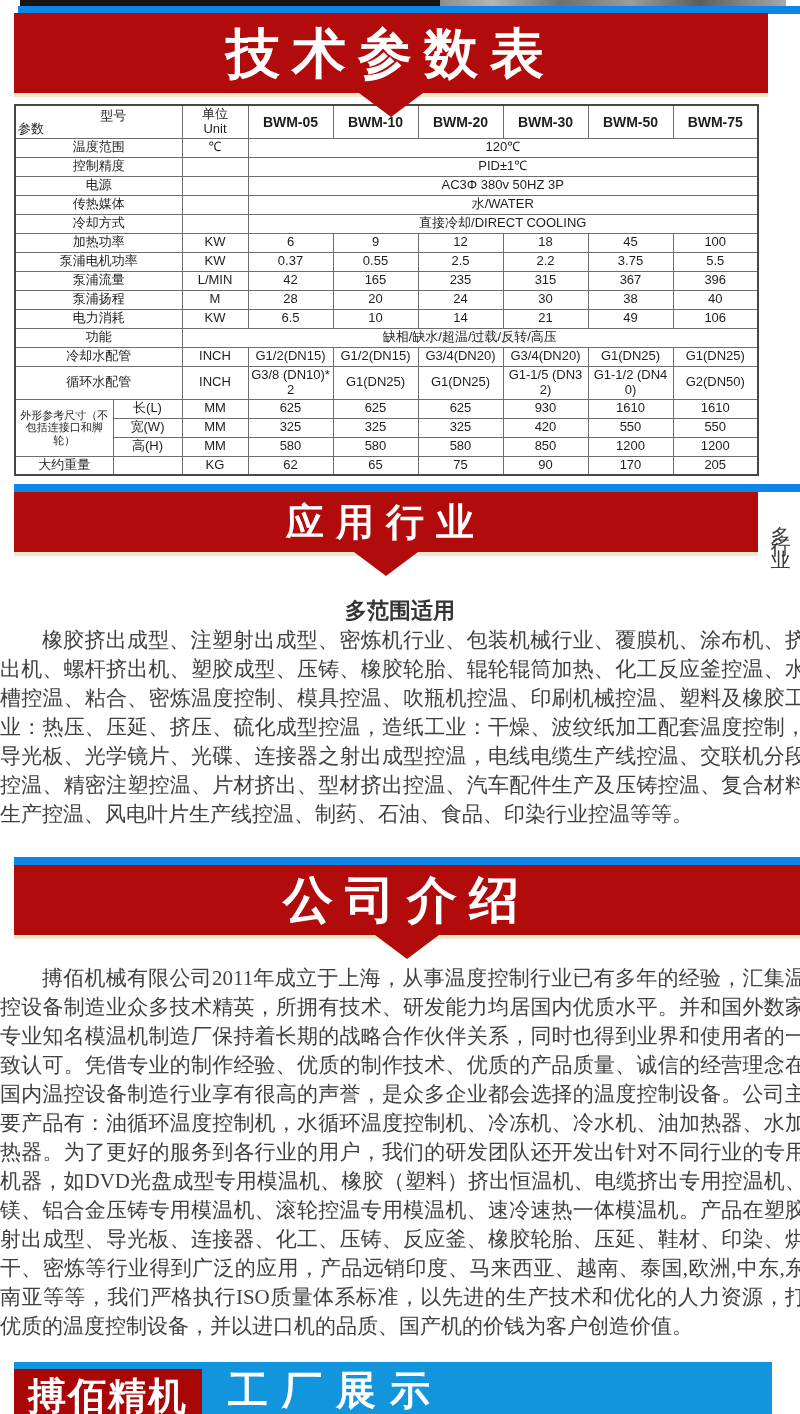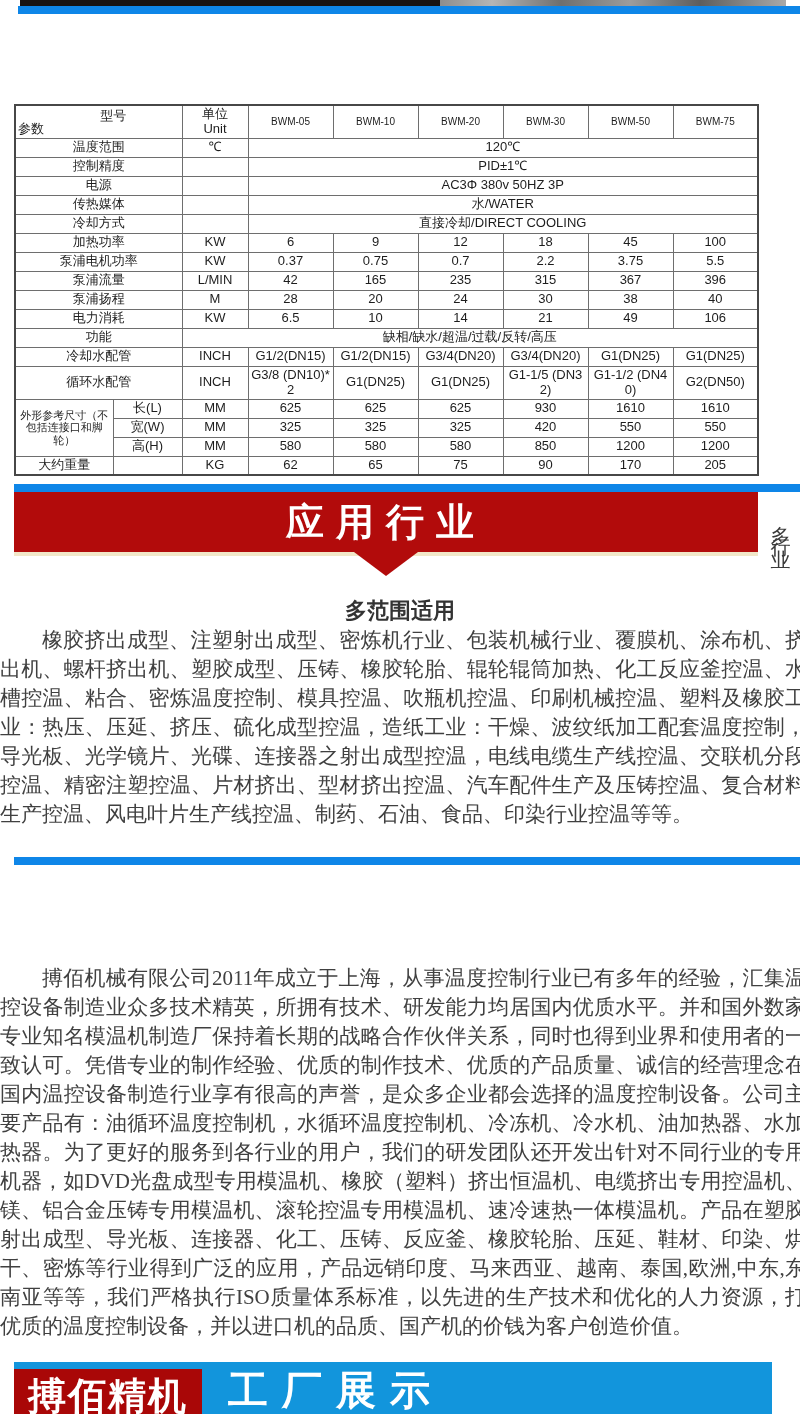--- a/index.html
+++ b/index.html
@@ -31,21 +31,21 @@
   table.spec { border-collapse:collapse; width:100%; table-layout:fixed; font-size:13px; color:#1d1d1d;
                border:2px solid #474747; }
   table.spec td { border:1px solid #6e6e6e; text-align:center; padding:1px 2px; line-height:1.15;
                   overflow:hidden; word-break:break-all; }
   table.spec tr { height:19px; }
   tr.hdr { height:38px; }
   tr.circ { height:36px; }
   td.corner { position:relative; }
   .corner-top { position:absolute; top:3px; left:15px; right:0; text-align:center; padding-left:14px; }
   .corner-bottom { position:absolute; bottom:1px; left:2px; }
-  td.model { font-weight:normal; font-size:10px; }
+  td.model { font-weight:bold; font-size:14px; }
   td.func-val { text-align:left; padding-left:3px; }
   td.dims-label { font-size:11px; line-height:1.25; }
 
   
   .note { position:absolute; left:14px; top:464px; width:780px; font-family:"Liberation Serif",serif;
           font-size:20px; color:#111; white-space:nowrap; }
 
   
   .side-vert { position:absolute; left:768px; top:510px; writing-mode:vertical-rl;
                font-family:"Liberation Serif",serif; font-size:20px; letter-spacing:12px; color:#3a3a3a; }
@@ -68,20 +68,24 @@
 </style>
 </head>
 <body>
 
 <div class="page">
 
   <div class="top-black"></div>
   <div class="top-photo"></div>
   <div class="blue-bar bar1"></div>
 
+  <div class="banner banner-tech">
+    <span>技术参数表</span>
+    <div class="arrow"></div>
+  </div>
 
   <div class="spec-wrap">
     <table class="spec">
       <colgroup>
         <col style="width:98px">
           <col style="width:69px">
           <col style="width:66px">
         <col style="width:85px">
           <col style="width:85px">
           <col style="width:85px">
@@ -138,22 +142,22 @@
         <td>9</td>
         <td>12</td>
         <td>18</td>
         <td>45</td>
         <td>100</td>
       </tr>
       <tr>
         <td colspan="2">泵浦电机功率</td>
         <td>KW</td>
         <td>0.37</td>
-        <td>0.75</td>
-        <td>0.7</td>
+        <td>0.55</td>
+        <td>2.5</td>
         <td>2.2</td>
         <td>3.75</td>
         <td>5.5</td>
       </tr>
       <tr>
         <td colspan="2">泵浦流量</td>
         <td>L/MIN</td>
         <td>42</td>
         <td>165</td>
         <td>235</td>
@@ -259,20 +263,24 @@
     <div class="arrow"></div>
   </div>
 
   <div class="side-vert">多行业</div>
 
   <div class="app-heading">多范围适用</div>
   <div class="para para-app">橡胶挤出成型、注塑射出成型、密炼机行业、包装机械行业、覆膜机、涂布机、挤出机、螺杆挤出机、塑胶成型、压铸、橡胶轮胎、辊轮辊筒加热、化工反应釜控温、水槽控温、粘合、密炼温度控制、模具控温、吹瓶机控温、印刷机械控温、塑料及橡胶工业：热压、压延、挤压、硫化成型控温，造纸工业：干燥、波纹纸加工配套温度控制，导光板、光学镜片、光碟、连接器之射出成型控温，电线电缆生产线控温、交联机分段控温、精密注塑控温、片材挤出、型材挤出控温、汽车配件生产及压铸控温、复合材料生产控温、风电叶片生产线控温、制药、石油、食品、印染行业控温等等。</div>
 
   <div class="blue-bar bar3"></div>
 
+  <div class="banner banner-company">
+    <span>公司介绍</span>
+    <div class="arrow"></div>
+  </div>
 
   <div class="para para-company">搏佰机械有限公司2011年成立于上海，从事温度控制行业已有多年的经验，汇集温控设备制造业众多技术精英，所拥有技术、研发能力均居国内优质水平。并和国外数家专业知名模温机制造厂保持着长期的战略合作伙伴关系，同时也得到业界和使用者的一致认可。凭借专业的制作经验、优质的制作技术、优质的产品质量、诚信的经营理念在国内温控设备制造行业享有很高的声誉，是众多企业都会选择的温度控制设备。公司主要产品有：油循环温度控制机，水循环温度控制机、冷冻机、冷水机、油加热器、水加热器。为了更好的服务到各行业的用户，我们的研发团队还开发出针对不同行业的专用机器，如DVD光盘成型专用模温机、橡胶（塑料）挤出恒温机、电缆挤出专用控温机、镁、铝合金压铸专用模温机、滚轮控温专用模温机、速冷速热一体模温机。产品在塑胶射出成型、导光板、连接器、化工、压铸、反应釜、橡胶轮胎、压延、鞋材、印染、烘干、密炼等行业得到广泛的应用，产品远销印度、马来西亚、越南、泰国,欧洲,中东,东南亚等等，我们严格执行ISO质量体系标准，以先进的生产技术和优化的人力资源，打优质的温度控制设备，并以进口机的品质、国产机的价钱为客户创造价值。</div>
 
   <div class="factory-bar">
     <div class="brand-box">搏佰精机</div>
     <div class="factory-label">工厂展示</div>
   </div>
 
 </div>
 

